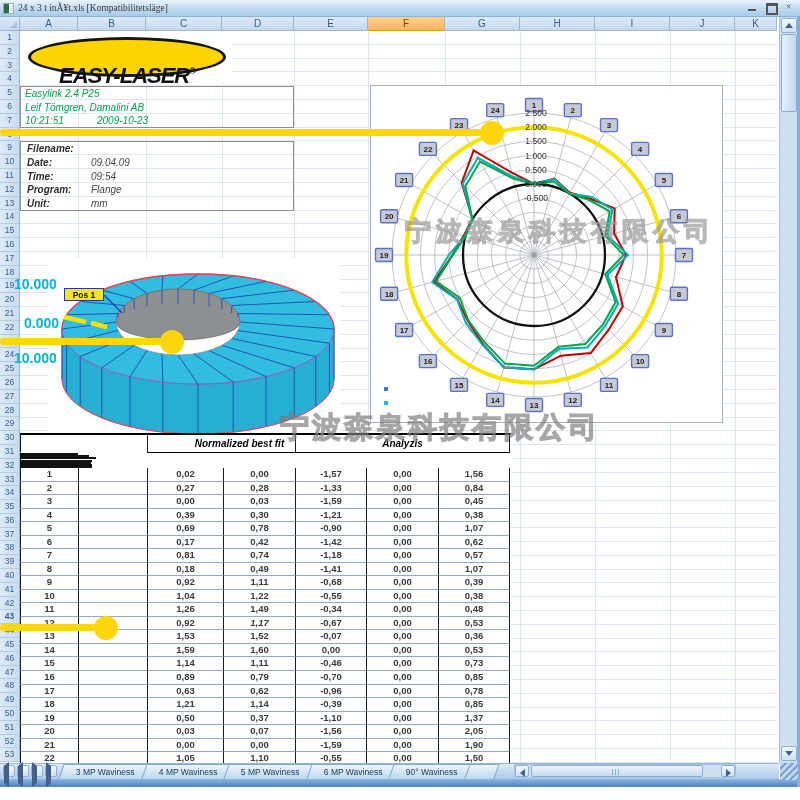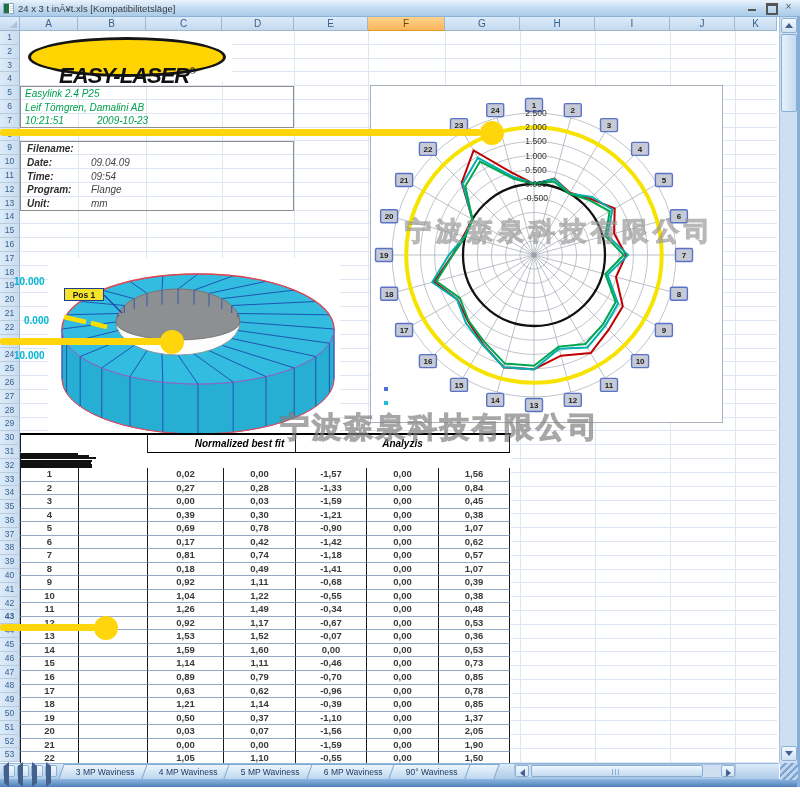--- a/index.html
+++ b/index.html
@@ -3,21 +3,21 @@
 <meta charset="utf-8">
 <style>
 html,body{margin:0;padding:0;background:#fff;}
 *{box-sizing:border-box;}
 #win{position:relative;width:800px;height:800px;overflow:hidden;background:#fff;
      font-family:"Liberation Sans",sans-serif;}
 
 
 #titlebar{position:absolute;left:0;top:0;width:800px;height:17px;z-index:60;
   background:linear-gradient(#eaf3fc,#c3dcf2 50%,#a9cbe9);border-bottom:1px solid #8db2d8;
-  display:flex;align-items:center;padding-left:3px;}
+  display:flex;align-items:center;padding-left:3px;font-family:Liberation Serif, serif;}
 #xl-icon{width:11px;height:11px;position:relative;background:#fff;border:1px solid #9ab;margin-right:4px;}
 #xl-icon::before{content:"";position:absolute;left:0;top:0;width:5px;height:9px;background:#1e7145;}
 #xl-icon::after{content:"";position:absolute;left:6px;top:2px;width:3px;height:6px;
   background:linear-gradient(#cdd 1px,transparent 1px);background-size:3px 2px;}
 #title-text{font-size:9.5px;color:#3a3a3a;}
 #win-controls{position:absolute;right:6px;top:2px;display:flex;gap:7px;align-items:center;}
 .wbtn{width:11px;height:10px;position:relative;color:#555;font-size:10px;line-height:9px;text-align:center;}
 #btn-min::after{content:"";position:absolute;left:1px;bottom:1px;width:8px;height:2px;background:#555;}
 #btn-max::after{content:"";position:absolute;left:1px;top:1px;width:8px;height:7px;border:2px solid #555;border-top-width:3px;}
 
@@ -44,21 +44,21 @@
   border:3px solid #151515;border-radius:50%;display:flex;align-items:center;justify-content:center;}
 #logo-text{font-size:22px;font-weight:800;font-style:italic;color:#111;letter-spacing:-1px;margin-top:37px;}
 #logo-reg{font-size:9px;font-weight:700;font-style:normal;vertical-align:9px;}
 .boxframe{position:absolute;border:1px solid #8f8f8f;z-index:9;}
 .greenline{position:absolute;color:#00a14f;font-style:italic;font-size:10px;z-index:10;white-space:nowrap;}
 .inforow-label{position:absolute;left:6px;color:#2d2d2d;font-weight:bold;font-style:italic;font-size:10px;}
 .inforow-value{position:absolute;left:70px;color:#444;font-style:italic;font-size:10px;}
 
 
 #torus-obj{position:absolute;left:48px;top:258px;width:292px;height:180px;z-index:10;background:#fff;}
-.taxis{position:absolute;color:#00b6d4;font-weight:bold;font-size:10px;z-index:12;}
+.taxis{position:absolute;color:#00b6d4;font-weight:bold;font-size:14px;z-index:12;}
 #pos1{position:absolute;left:64px;top:288px;width:40px;height:13px;background:#f3e32a;border:1px solid #223a8f;
   z-index:13;font-size:8.5px;font-weight:bold;color:#1a1a1a;text-align:center;line-height:12px;}
 #pos1-ptr{position:absolute;left:58px;top:295px;z-index:12;}
 
 
 #polar-obj{position:absolute;left:370px;top:85px;width:353px;height:338px;z-index:10;background:#fff;
   border:1px solid #a9b0ba;}
 .legend-dot{position:absolute;width:4px;height:4px;z-index:11;}
 
 
@@ -520,21 +520,21 @@
         <div class="tcell" style="width: 76px;">1,26</div>
         <div class="tcell" style="width: 72px;">1,49</div>
         <div class="tcell" style="width: 71px;">-0,34</div>
         <div class="tcell" style="width: 72px;">0,00</div>
         <div class="tcell" style="width: 72px;">0,48</div>
       </div>
       <div class="trow tdata" style="height: 13.54px; line-height: 12.5px;">
         <div class="tcell" style="width: 58px;">12</div>
         <div class="tcell" style="width: 69px;"></div>
         <div class="tcell" style="width: 76px;">0,92</div>
-        <div class="tcell" style="width: 72px;">1,17</div>
+        <div class="tcell" style="width: 72px; font-style: italic;">1,17</div>
         <div class="tcell" style="width: 71px;">-0,67</div>
         <div class="tcell" style="width: 72px;">0,00</div>
         <div class="tcell" style="width: 72px;">0,53</div>
       </div>
       <div class="trow tdata" style="height: 13.54px; line-height: 12.5px;">
         <div class="tcell" style="width: 58px;">13</div>
         <div class="tcell" style="width: 69px;"></div>
         <div class="tcell" style="width: 76px;">1,53</div>
         <div class="tcell" style="width: 72px;">1,52</div>
         <div class="tcell" style="width: 71px;">-0,07</div>

